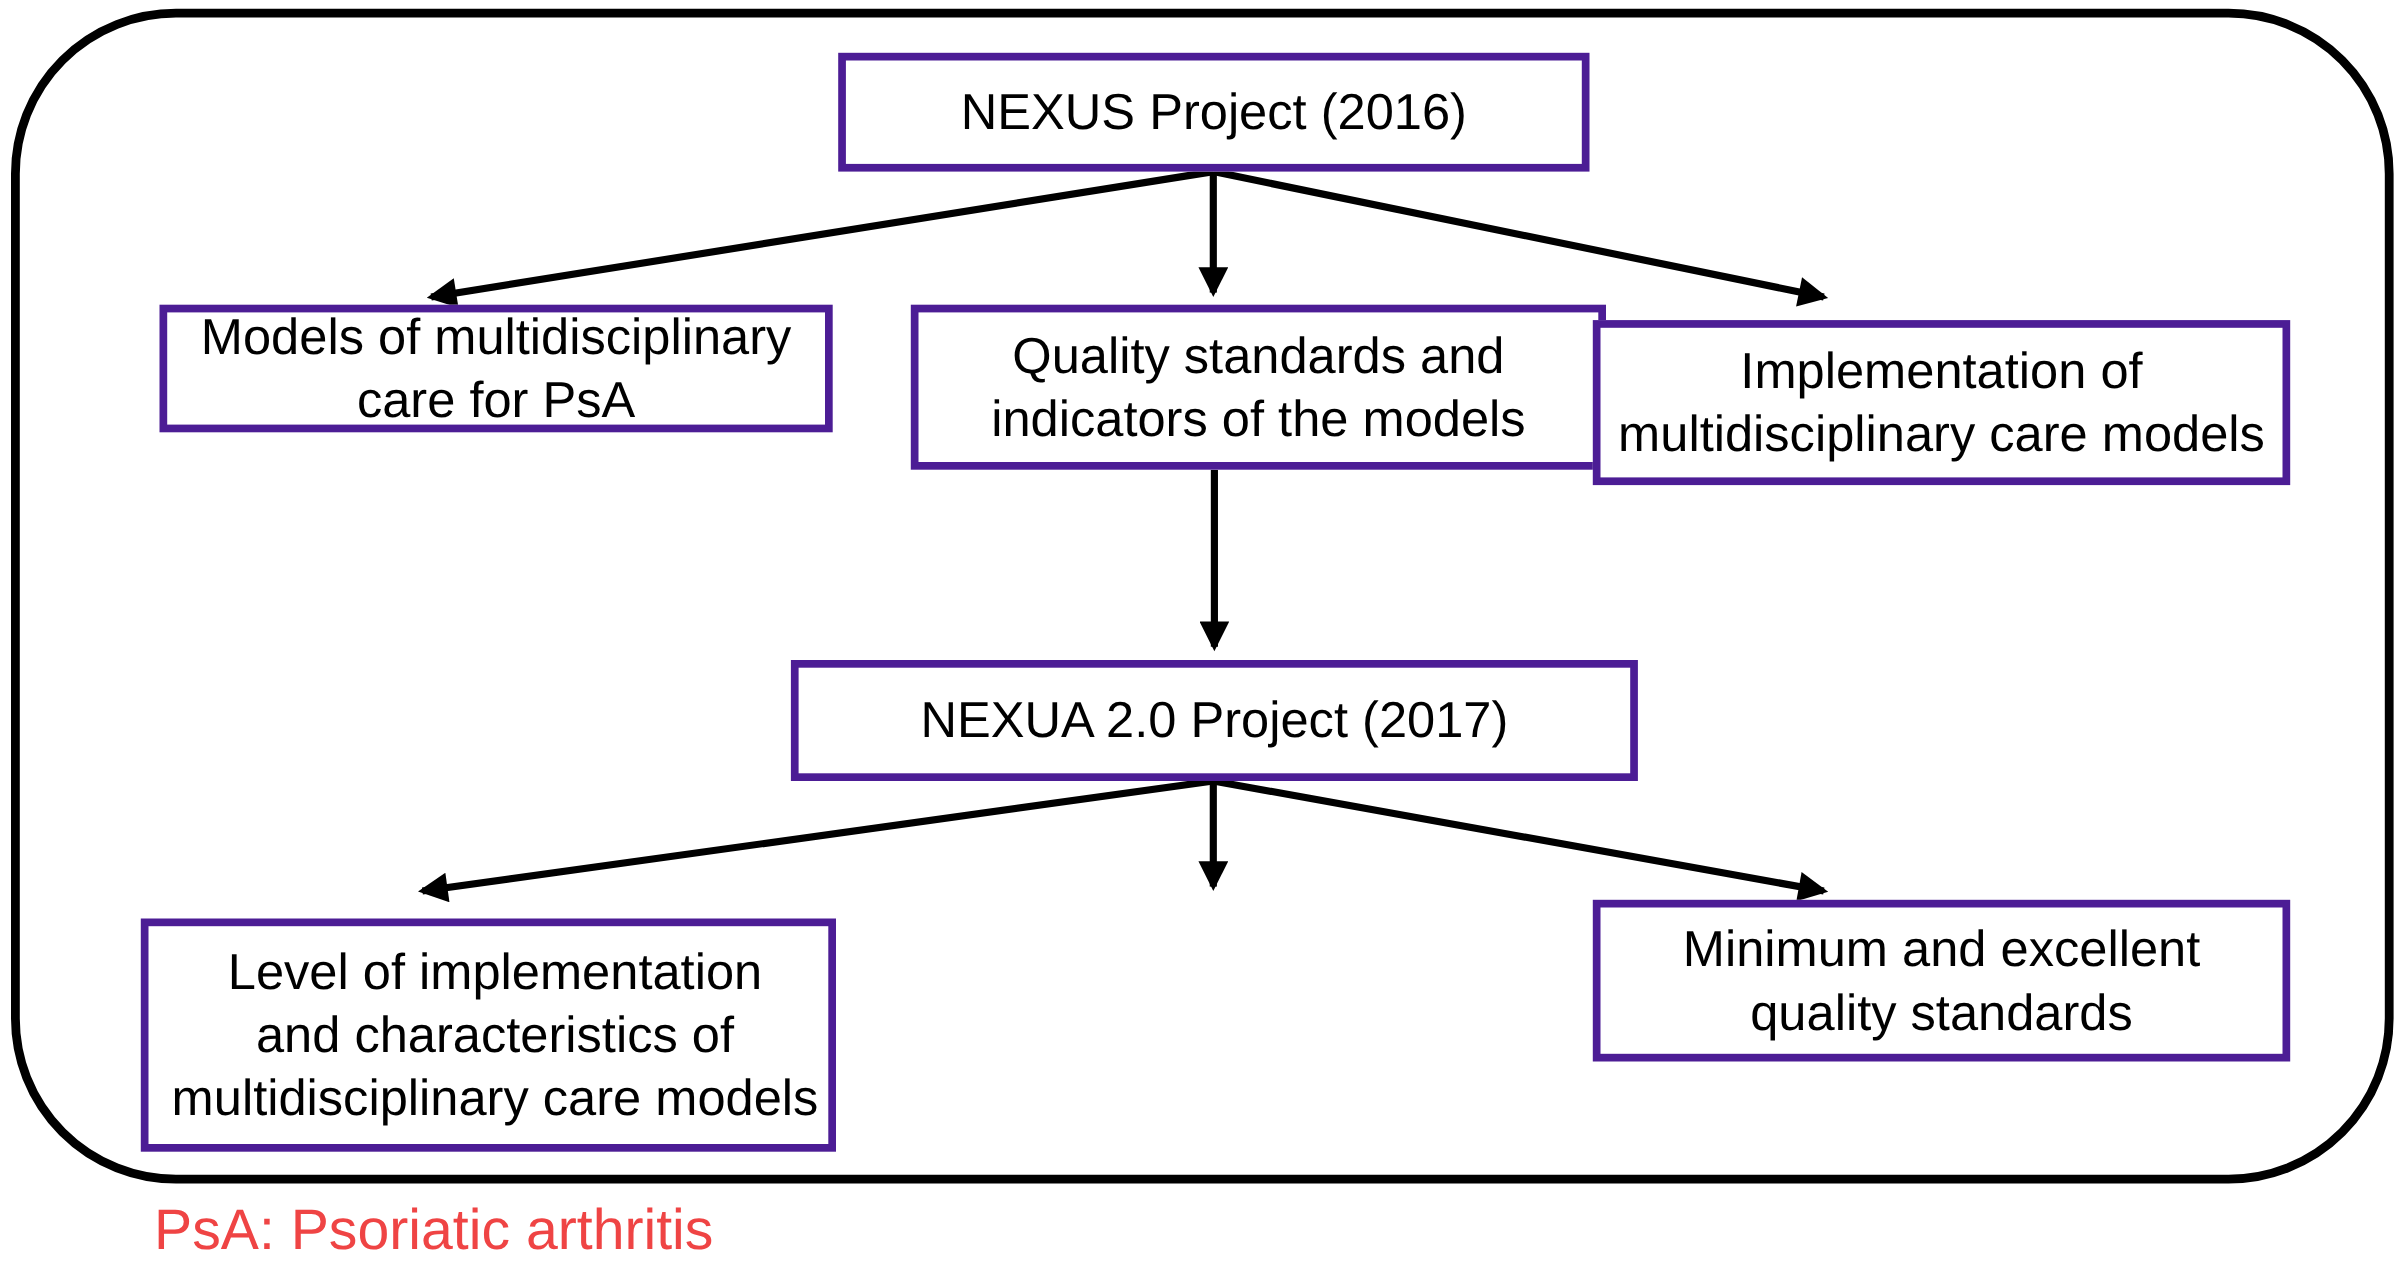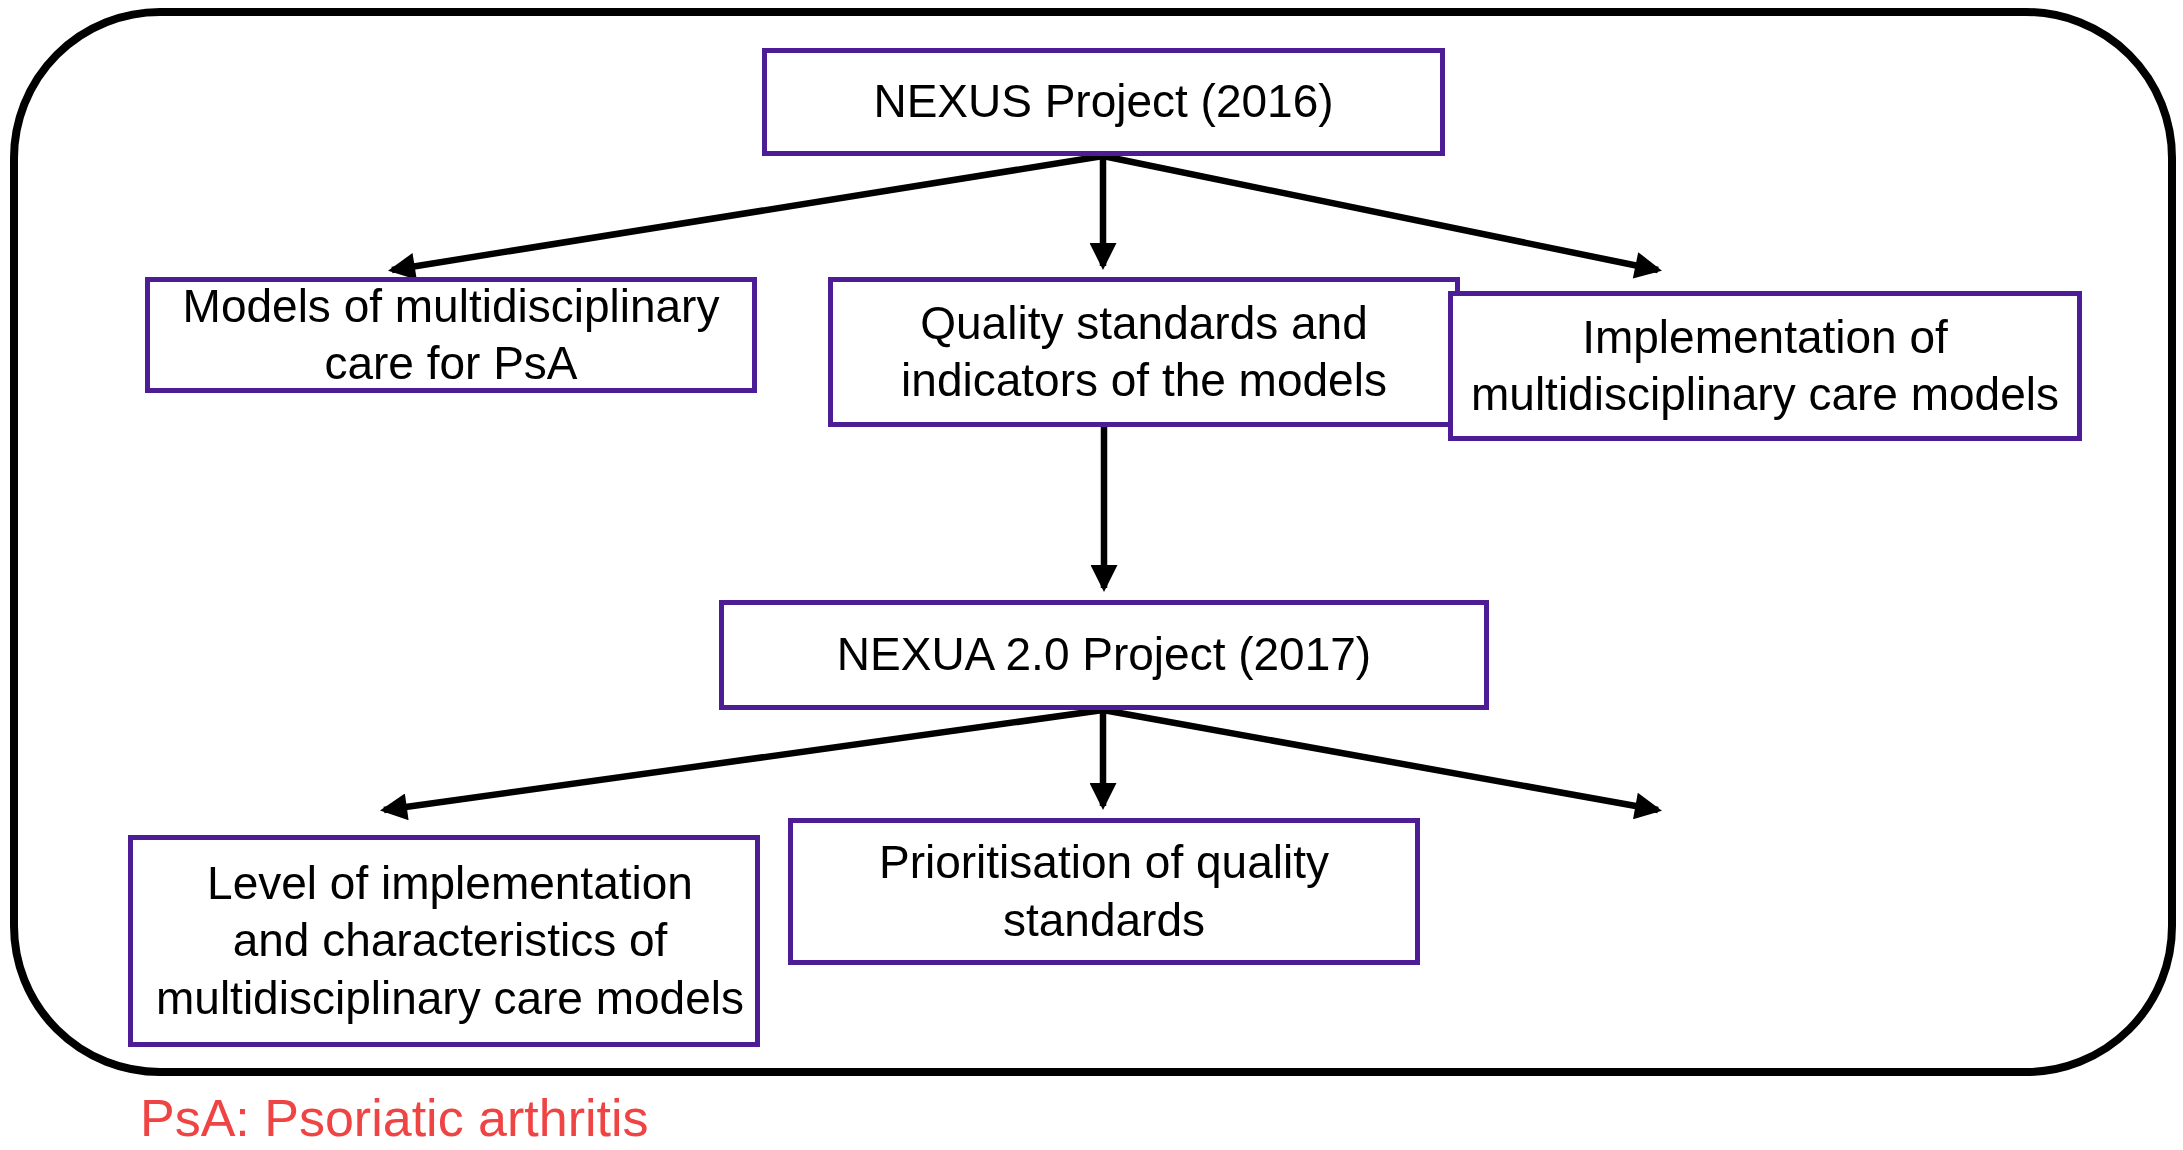--- a/index.html
+++ b/index.html
@@ -31,21 +31,21 @@
     position: absolute;
     left: 0;
     top: 0;
     width: 2183px;
     height: 1150px;
     pointer-events: none;
   }
   .node {
     position: absolute;
     box-sizing: border-box;
-    border: 5px solid #4c1d95;
+    border: 7px solid #4c1d95;
     background: #ffffff;
     display: flex;
     align-items: center;
     justify-content: center;
     text-align: center;
     font-size: 46px;
     line-height: 1.24;
     white-space: pre-line;
   }
   .n-nexus  { left: 762px;  top: 48px;  width: 683px; height: 108px; }
@@ -109,21 +109,21 @@
   <div class="node n-nexua">
     <span>NEXUA 2.0 Project (2017)</span>
   </div>
 
   <div class="node n-r3a">
     <span>Level of implementation
 and characteristics of
 multidisciplinary care models</span>
   </div>
 
-  <div class="node n-r3b">
-    <span>Prioritisation of quality
-standards</span>
+
+  <div class="node n-r3c">
+    <span>Minimum and excellent
+quality standards</span>
   </div>
-
 
   <div class="footnote">PsA: Psoriatic arthritis</div>
 
 </div>
 
 </body></html>

